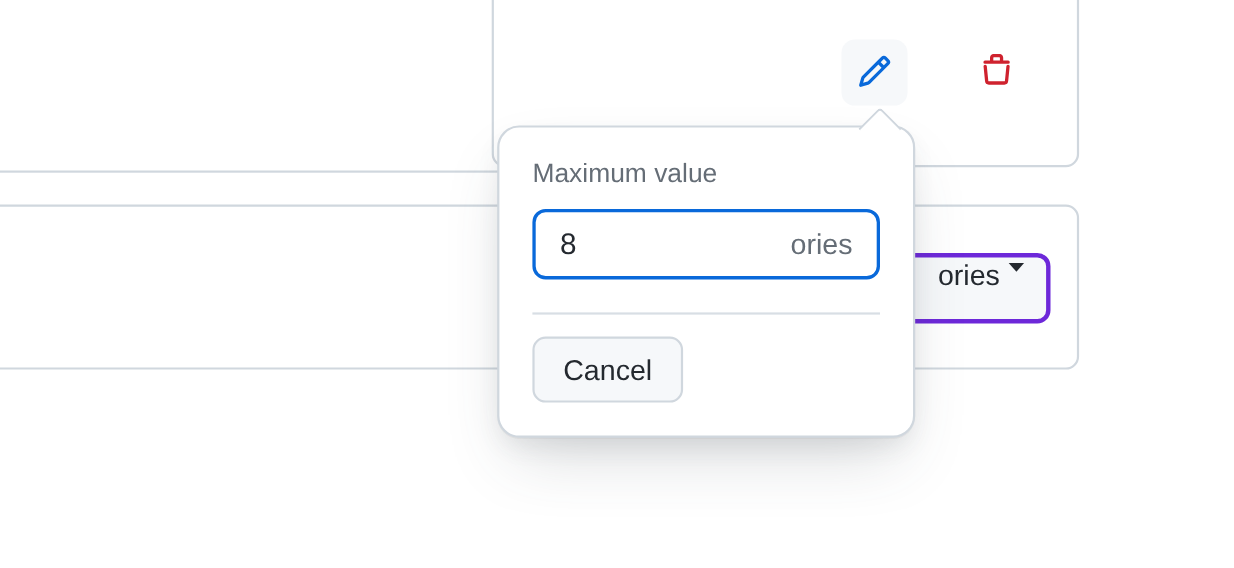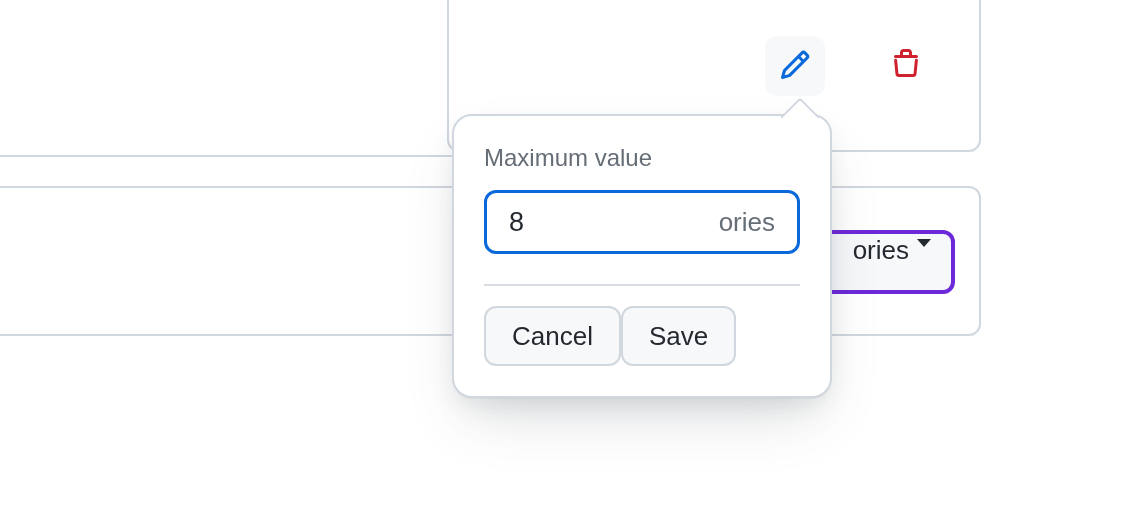--- a/index.html
+++ b/index.html
@@ -217,15 +217,14 @@
 
   <div class="input-wrap">
     <input type="text" value="8" style="">
     <span class="unit">ories</span>
   </div>
 
   <hr class="divider">
 
   <div class="button-row">
     <button class="btn">Cancel</button>
-    <button class="btn">Save</button>
   </div>
 </div>
 
 </body></html>

